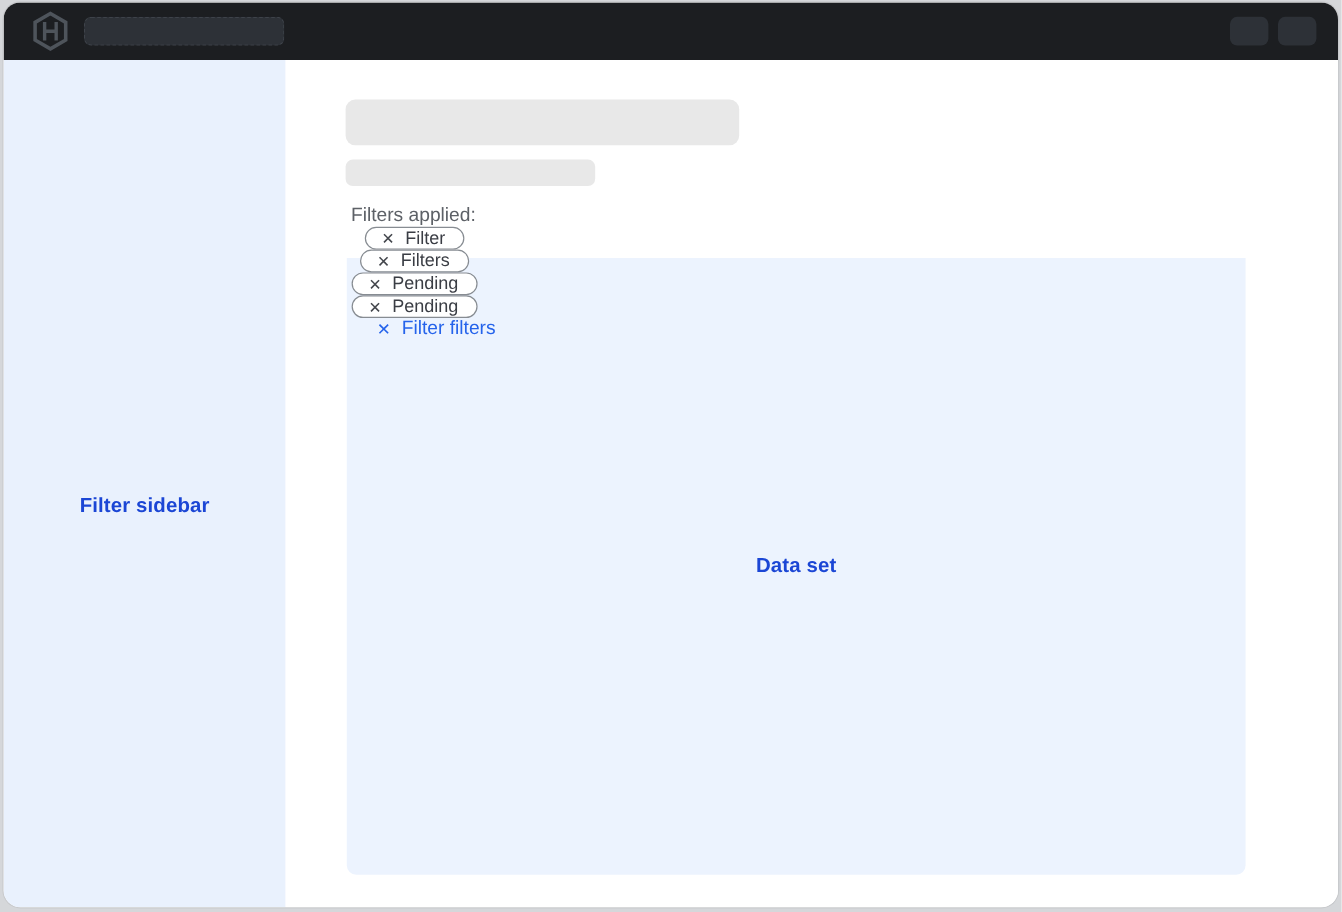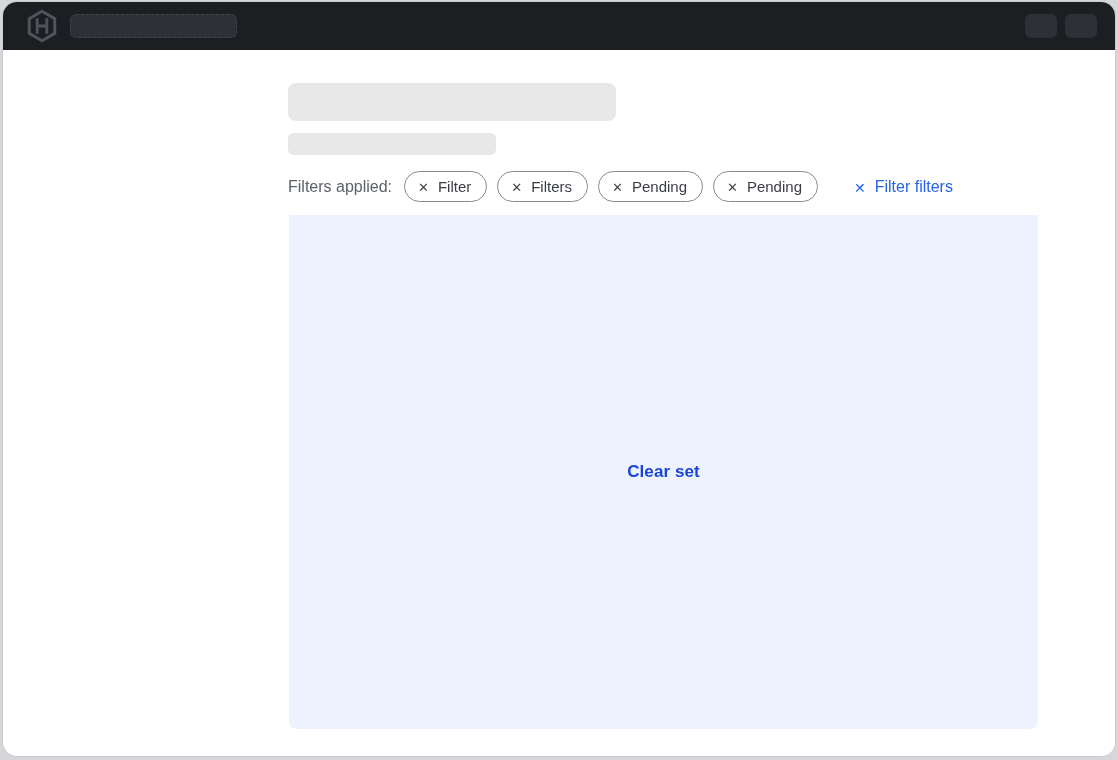--- a/index.html
+++ b/index.html
@@ -93,20 +93,21 @@
     border-radius: 6px;
   }
   
   .filters-row {
     position: absolute;
     left: 285px; top: 169px;
     height: 31px;
     display: flex;
     align-items: center;
     z-index: 2;
+    flex-direction: column;
   }
   .filters-label {
     font-size: 16px;
     color: #5d6167;
     margin-right: 12px;
   }
   .chip {
     display: inline-flex;
     align-items: center;
     gap: 9px;
@@ -192,20 +193,23 @@
         <line x1="8.6" y1="12" x2="15.4" y2="12"></line>
       </svg>
     </span>
     <div class="nav-placeholder"></div>
     <div class="nav-right">
       <button class="nav-pill"></button>
       <button class="nav-pill"></button>
     </div>
   </header>
 
+  <aside class="sidebar">
+    <div class="sidebar-label">Filter sidebar</div>
+  </aside>
 
   <main class="main"></main>
 
   <div class="block-title"></div>
   <div class="block-subtitle"></div>
 
   <div class="filters-row">
     <span class="filters-label">Filters applied:</span>
 
     <button class="chip">
@@ -230,16 +234,16 @@
     </button>
 
     <button class="clear-filters">
       <span class="x">✕</span>
       <span>Filter filters</span>
     </button>
   </div>
 
 
   <div class="dataset">
-    <span class="dataset-label">Clear set</span>
+    <span class="dataset-label">Data set</span>
   </div>
 
 </div>
 
 </body></html>

